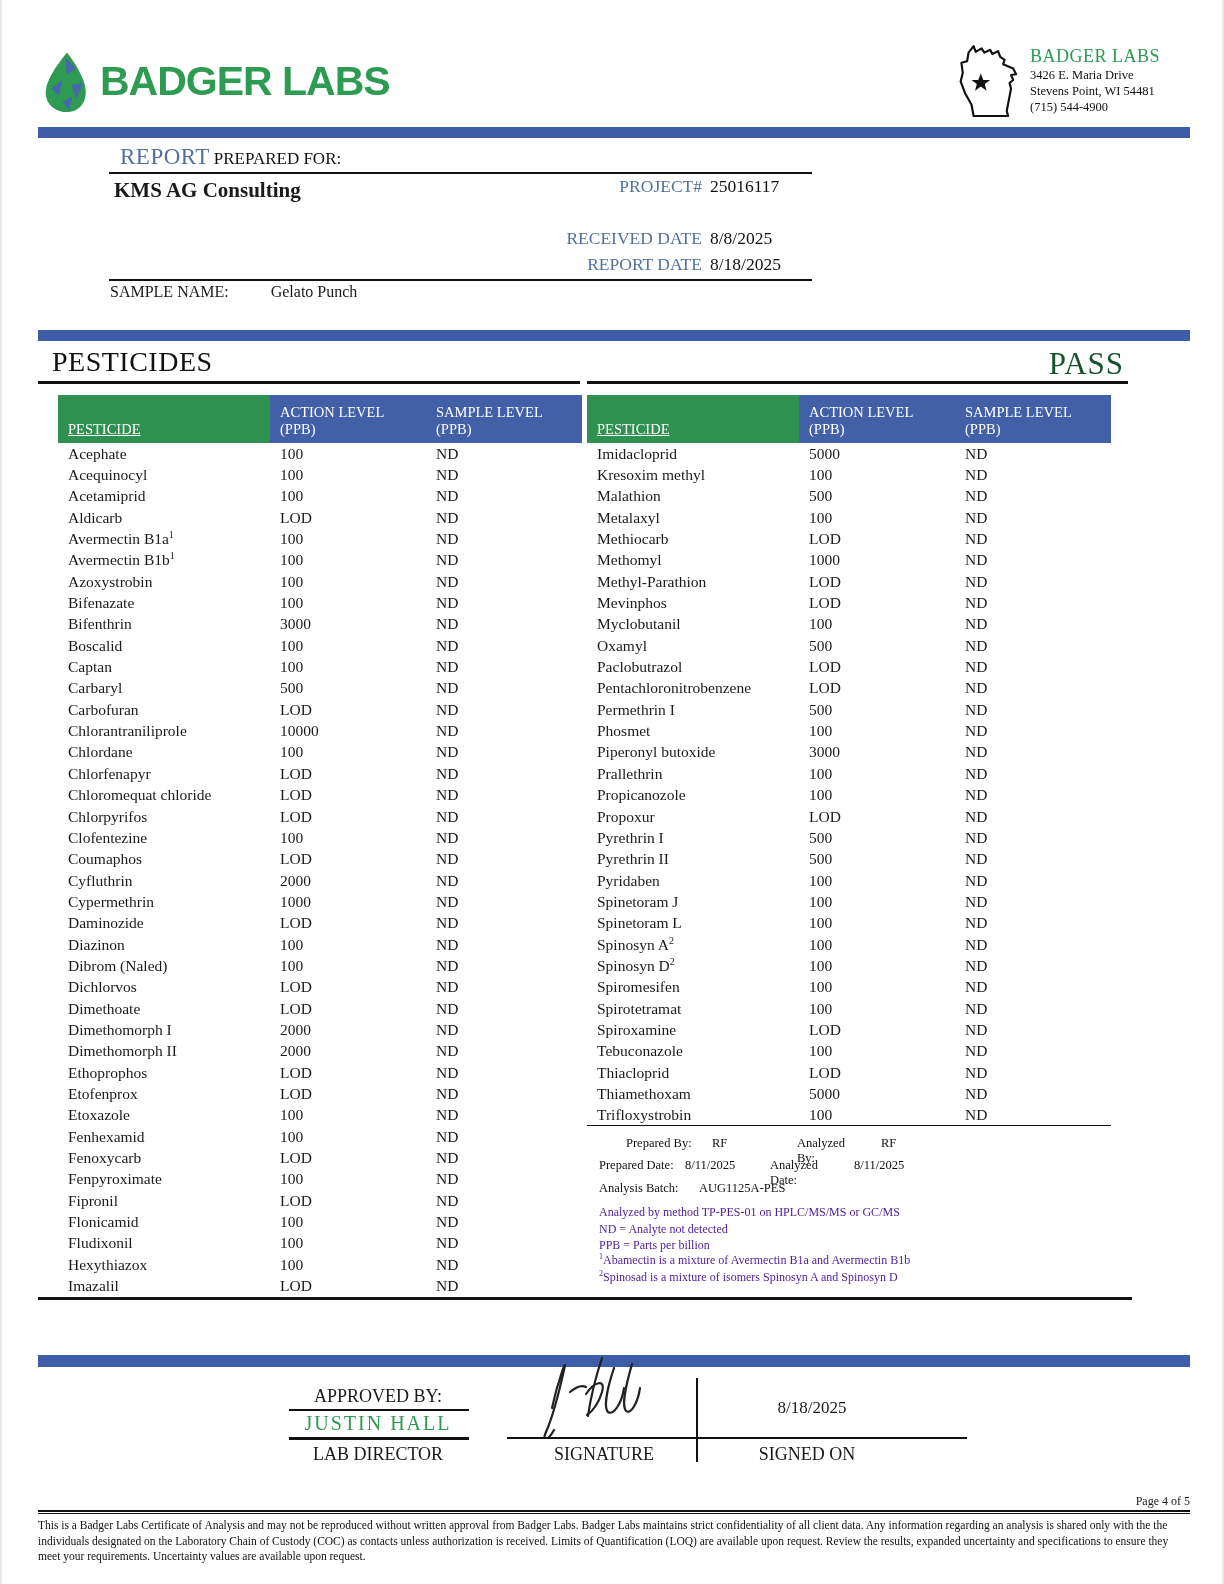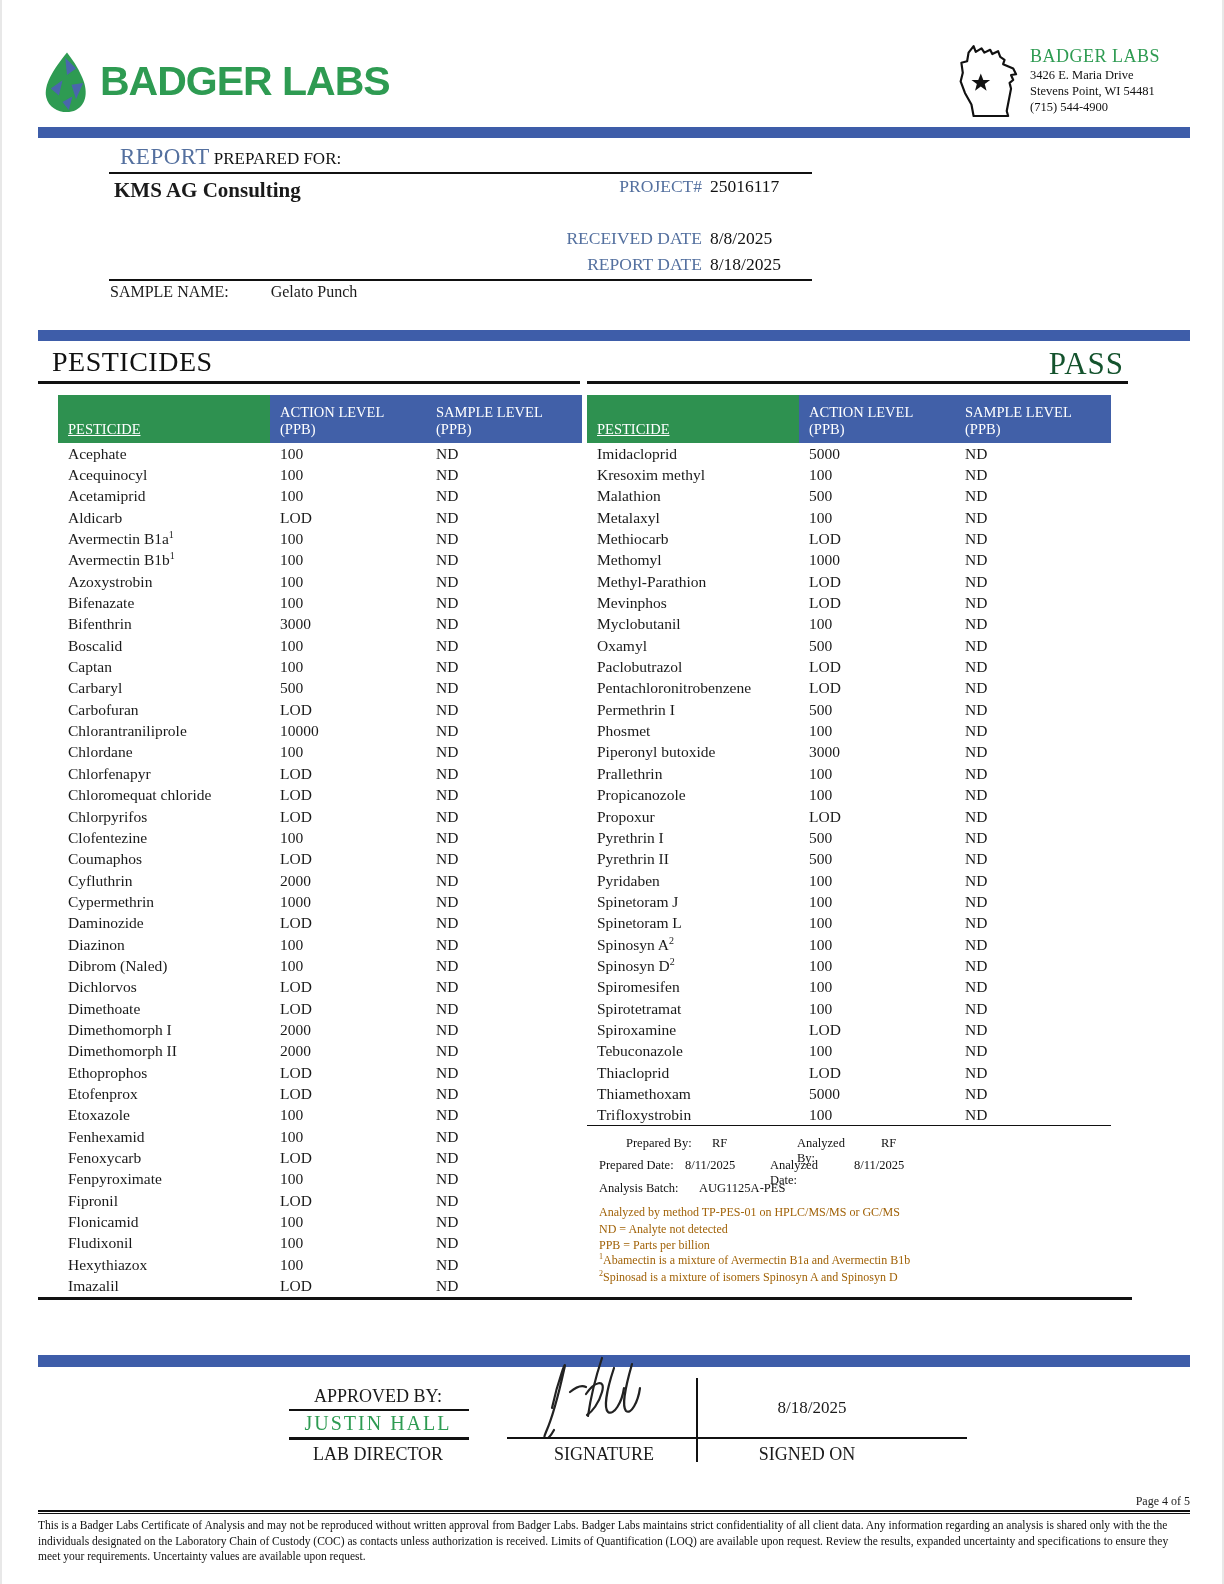--- a/index.html
+++ b/index.html
@@ -44,21 +44,21 @@
     justify-content:flex-end; padding:4px 0 5px 10px; line-height:17px; }
   .pbody .prow { display:flex; height:21.35px; align-items:center; font-size:15.5px; }
   .pbody .c-name { width:212px; padding-left:10px; white-space:nowrap; }
   .pbody .c-action { width:156px; padding-left:10px; }
   .pbody .c-sample { flex:1; padding-left:10px; }
   .pbody sup { font-size:10px; vertical-align:super; line-height:0; }
   .prow.last { border-bottom:1.5px solid #111;justify-content:space-between; }
 
   
   .note { position:absolute; font-size:12.5px; color:#111; }
-  .note-small { position:absolute; font-size:12px; color:#a16207; }
+  .note-small { position:absolute; font-size:12px; color:#4c1d95; }
   .note sup, .note-small sup { font-size:8px; }
 
   
   .app-label { font-size:18px; text-align:center; }
   .app-name { color:#2E9B52; font-size:20px; letter-spacing:2px; text-align:center; }
   .sig-divider { position:absolute; background:#111; }
 
   
   .pagenum { font-size:12px; }
   .dbl-rule { position:absolute; left:36px; width:1152px; height:4px;

